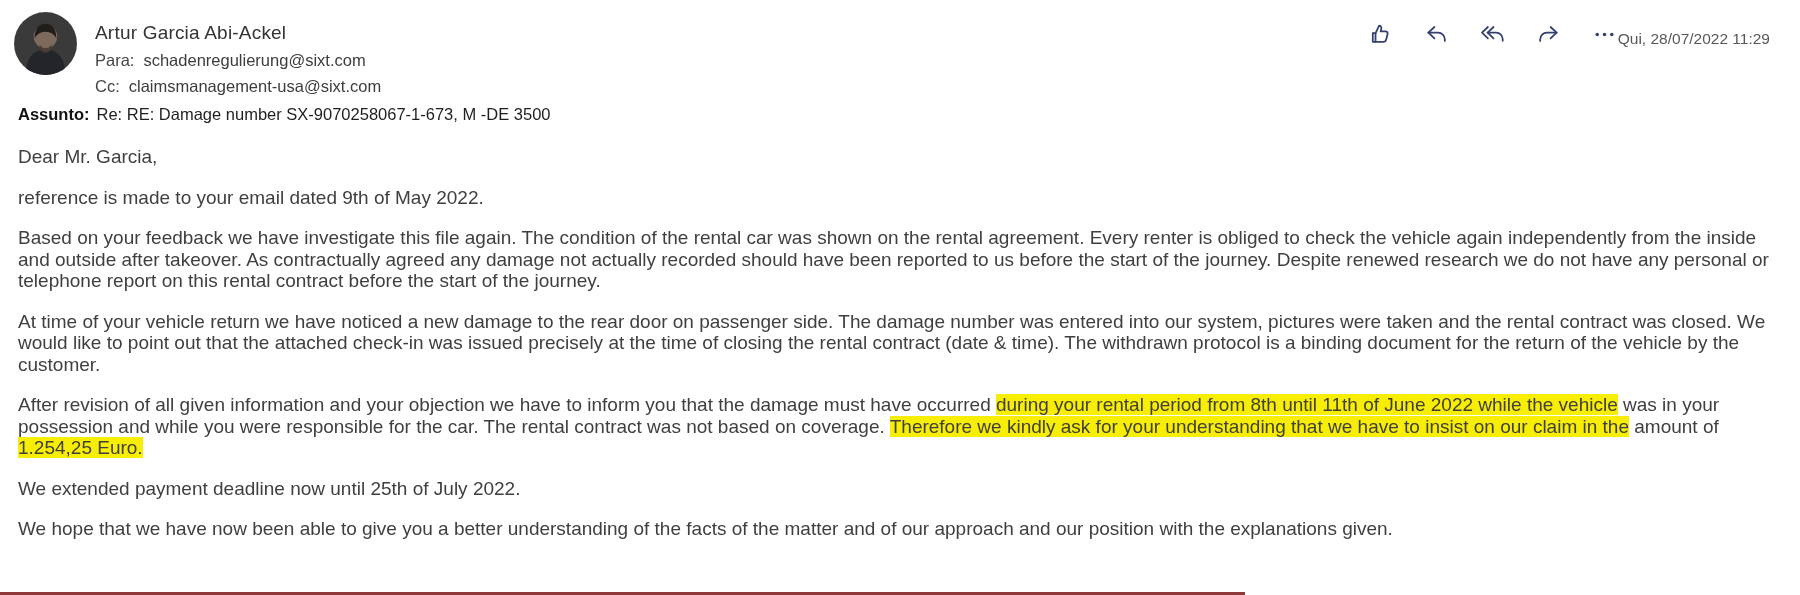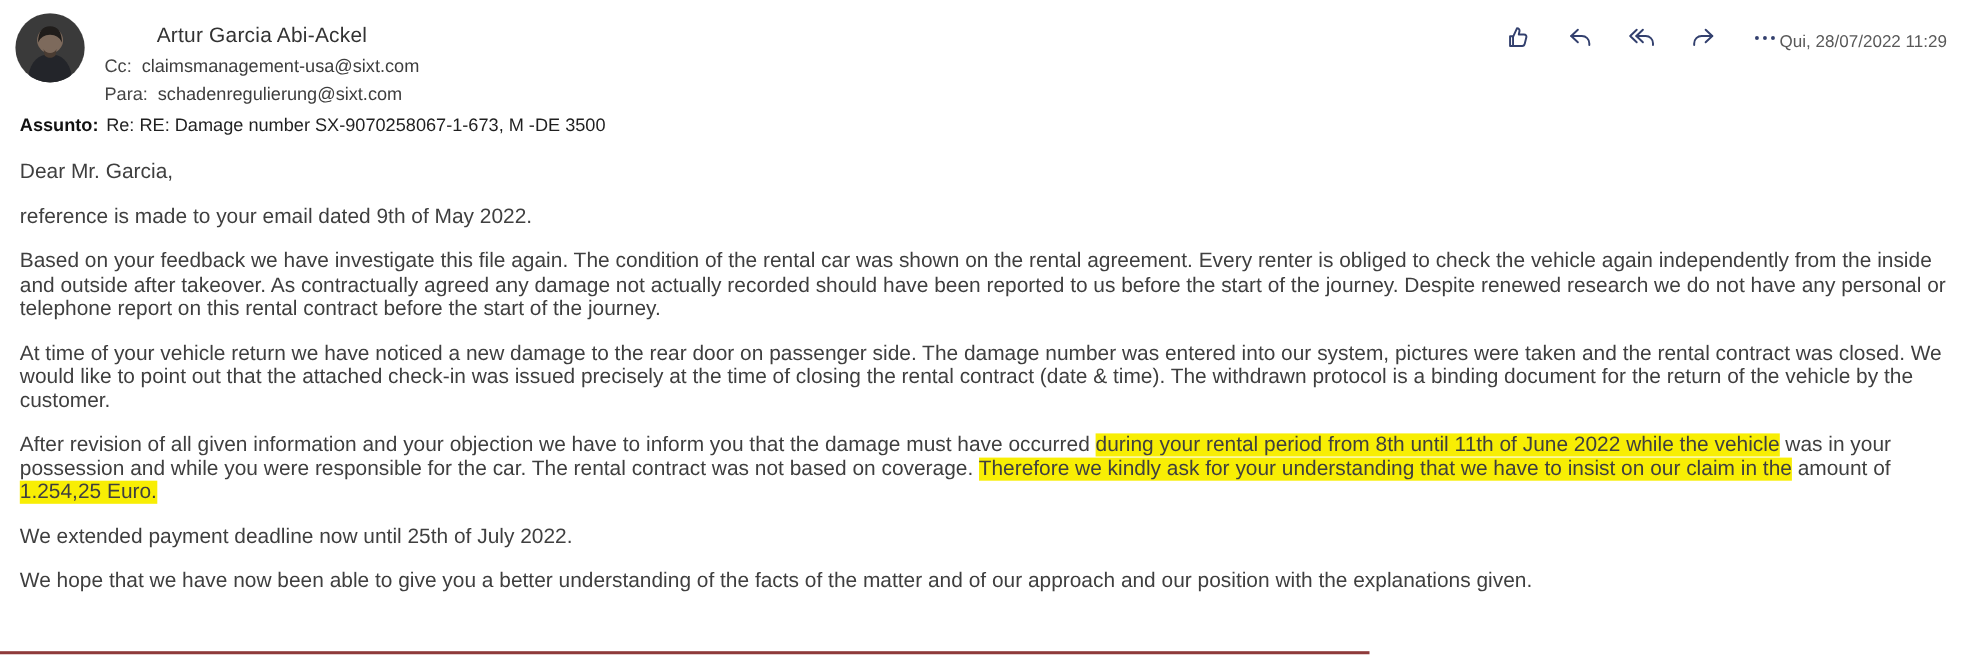--- a/index.html
+++ b/index.html
@@ -16,21 +16,21 @@
   
   .email-header { display: flex; align-items: flex-start; padding: 0 18px 0 14px; position: relative; }
   .avatar {
     width: 63px; height: 63px; border-radius: 50%;
     background: radial-gradient(circle at 45% 35%, #7a7a7a 0%, #4a4a4a 45%, #1f1f1f 100%);
     overflow: hidden; flex: 0 0 auto; cursor: pointer;
     box-shadow: 0 0 0 1px #d8d8d8 inset;
   }
   .avatar svg { width: 100%; height: 100%; display: block; }
   .header-main { margin-left: 18px; padding-top: 10px; }
-  .sender-name { font-size: 19px; color: #333333; letter-spacing: .2px; text-align: center; }
+  .sender-name { font-size: 19px; color: #333333; letter-spacing: .2px; }
   .recip-row { margin-top: 7px; font-size: 16.5px; color: #444444; }
   .recip-label { color: #454545; margin-right: 9px; }
   .recip-addr { color: #3d3d3d; cursor: pointer; }
 
   .header-right {
     position: absolute; top: 6px; right: 30px;
     display: flex; flex-direction: row; align-items: flex-end;
   }
   .msg-toolbar { display: flex; align-items: center; gap: 29px; }
   .tb-btn { width: 27px; height: 27px; display: inline-flex; align-items: center; justify-content: center; cursor: pointer; }
@@ -63,24 +63,24 @@
         <circle cx="32" cy="25" r="12" fill="#7d6a5c"></circle>
         <path d="M32 20 a12 12 0 0 1 11 7 c0-10-4-15-11-15 s-11 5-11 15 a12 12 0 0 1 11-7z" fill="#201d1b"></path>
         <path d="M12 58 c2-14 10-20 20-20 s18 6 20 20 a32 32 0 0 1-40 0z" fill="#23252a"></path>
         <path d="M26 33 c2 5 10 5 12 0 l-1 6 c-3 3-7 3-10 0z" fill="#4a3c32"></path>
       </svg>
     </div>
 
     <div class="header-main">
       <div class="sender-name">Artur Garcia Abi-Ackel</div>
       <div class="recip-row">
-        <span class="recip-label">Cc:</span><span class="recip-addr">claimsmanagement-usa@sixt.com</span>
+        <span class="recip-label">Para:</span><span class="recip-addr">schadenregulierung@sixt.com</span>
       </div>
       <div class="recip-row">
-        <span class="recip-label">Para:</span><span class="recip-addr">schadenregulierung@sixt.com</span>
+        <span class="recip-label">Cc:</span><span class="recip-addr">claimsmanagement-usa@sixt.com</span>
       </div>
     </div>
 
     <div class="header-right">
       <div class="msg-toolbar">
         <span class="tb-btn" title="Like">
           <svg viewBox="0 0 24 24">
             <path d="M4.6 10.6 H7.2 V19 H4.6 Z"></path>
             <path d="M7.2 11 L10.6 3.6 c1.5 0 2.5 1.1 2.2 2.6 L12.2 9 h4.7 c1.3 0 2.2 1.2 1.9 2.4 l-1.4 5.7 c-.25 1.1-1.1 1.9-2.2 1.9 H7.2"></path>
           </svg>

